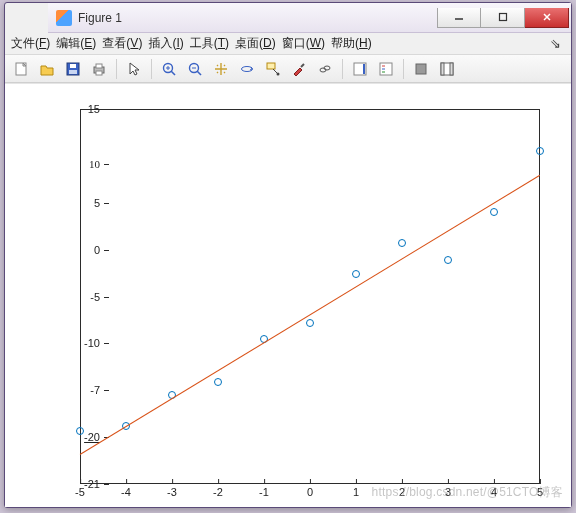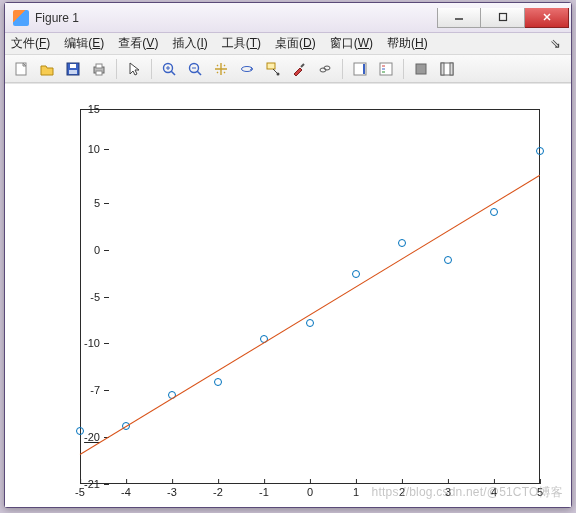--- a/index.html
+++ b/index.html
@@ -21,20 +21,21 @@
     background: #f0f0f0;
     box-shadow: 0 2px 8px rgba(0,0,0,0.3);
     display: flex; flex-direction: column;
   }
   .titlebar {
     height: 30px;
     background: linear-gradient(#f8f6fb, #e8e3ef);
     border-bottom: 1px solid #c9c0d6;
     display: flex; align-items: center;
     padding: 0 2px 0 8px;
+    margin-left: 43px;
   }
   .app-icon {
     width: 16px; height: 16px; margin-right: 6px;
     background: linear-gradient(135deg, #ff8c3a 0 40%, #4da3ff 40% 100%);
     border-radius: 2px;
   }
   .title { flex: 1; color: #333; font-size: 12px; }
   .winbtns { display: flex; gap: 0; }
   .winbtn {
     width: 44px; height: 20px;
@@ -44,21 +45,21 @@
     font-family: Arial;
   }
   .winbtn + .winbtn { border-left: none; }
   .winbtn.close { background: linear-gradient(#e97070,#c83030); color:#fff; border-color:#8a2020; }
   .winbtn svg { display: block; }
 
   .menubar {
     height: 22px; background: #f0f0f0;
     border-bottom: 1px solid #d9d9d9;
     display: flex; align-items: center;
-    padding: 0 6px; gap: 14px;
+    padding: 0 6px; gap: 6px;
     font-size: 12px; color: #222;
   }
   .menubar .spacer { flex:1; }
   .menu-item u { text-decoration: underline; }
   .menu-arrow { font-size: 13px; color:#444; padding-right:4px; }
 
   .toolbar {
     height: 28px;
     background: linear-gradient(#fafafa,#ececec);
     border-bottom: 1px solid #cfcfcf;
@@ -261,21 +262,21 @@
   <div class="figure-area">
     <div class="plot"></div>
     <div id="ticks">
         <div class="ytick" style="top: 400px;">-21</div>
         <div class="ytick" style="top: 353px; text-decoration: underline;">-20</div>
         <div class="ytick" style="top: 306.25px;">-7</div>
         <div class="ytick" style="top: 259.375px; text-align: right;">-10</div>
         <div class="ytick" style="top: 212.5px;">-5</div>
         <div class="ytick" style="top: 165.625px;">0</div>
         <div class="ytick" style="top: 118.75px;">5</div>
-        <div class="ytick" style="top: 65px;">10</div>
+        <div class="ytick" style="top: 80px; font-family: Liberation Serif, serif;">10</div>
         <div class="ytick" style="top: 25px;">15</div>
         <div class="xtick" style="left: 75px;">-5</div>
         <div class="xtick" style="left: 121px;">-4</div>
         <div class="xtick" style="left: 167px;">-3</div>
         <div class="xtick" style="left: 213px;">-2</div>
         <div class="xtick" style="left: 259px;">-1</div>
         <div class="xtick" style="left: 305px;">0</div>
         <div class="xtick" style="left: 351px;">1</div>
         <div class="xtick" style="left: 397px;">2</div>
         <div class="xtick" style="left: 443px;">3</div>

